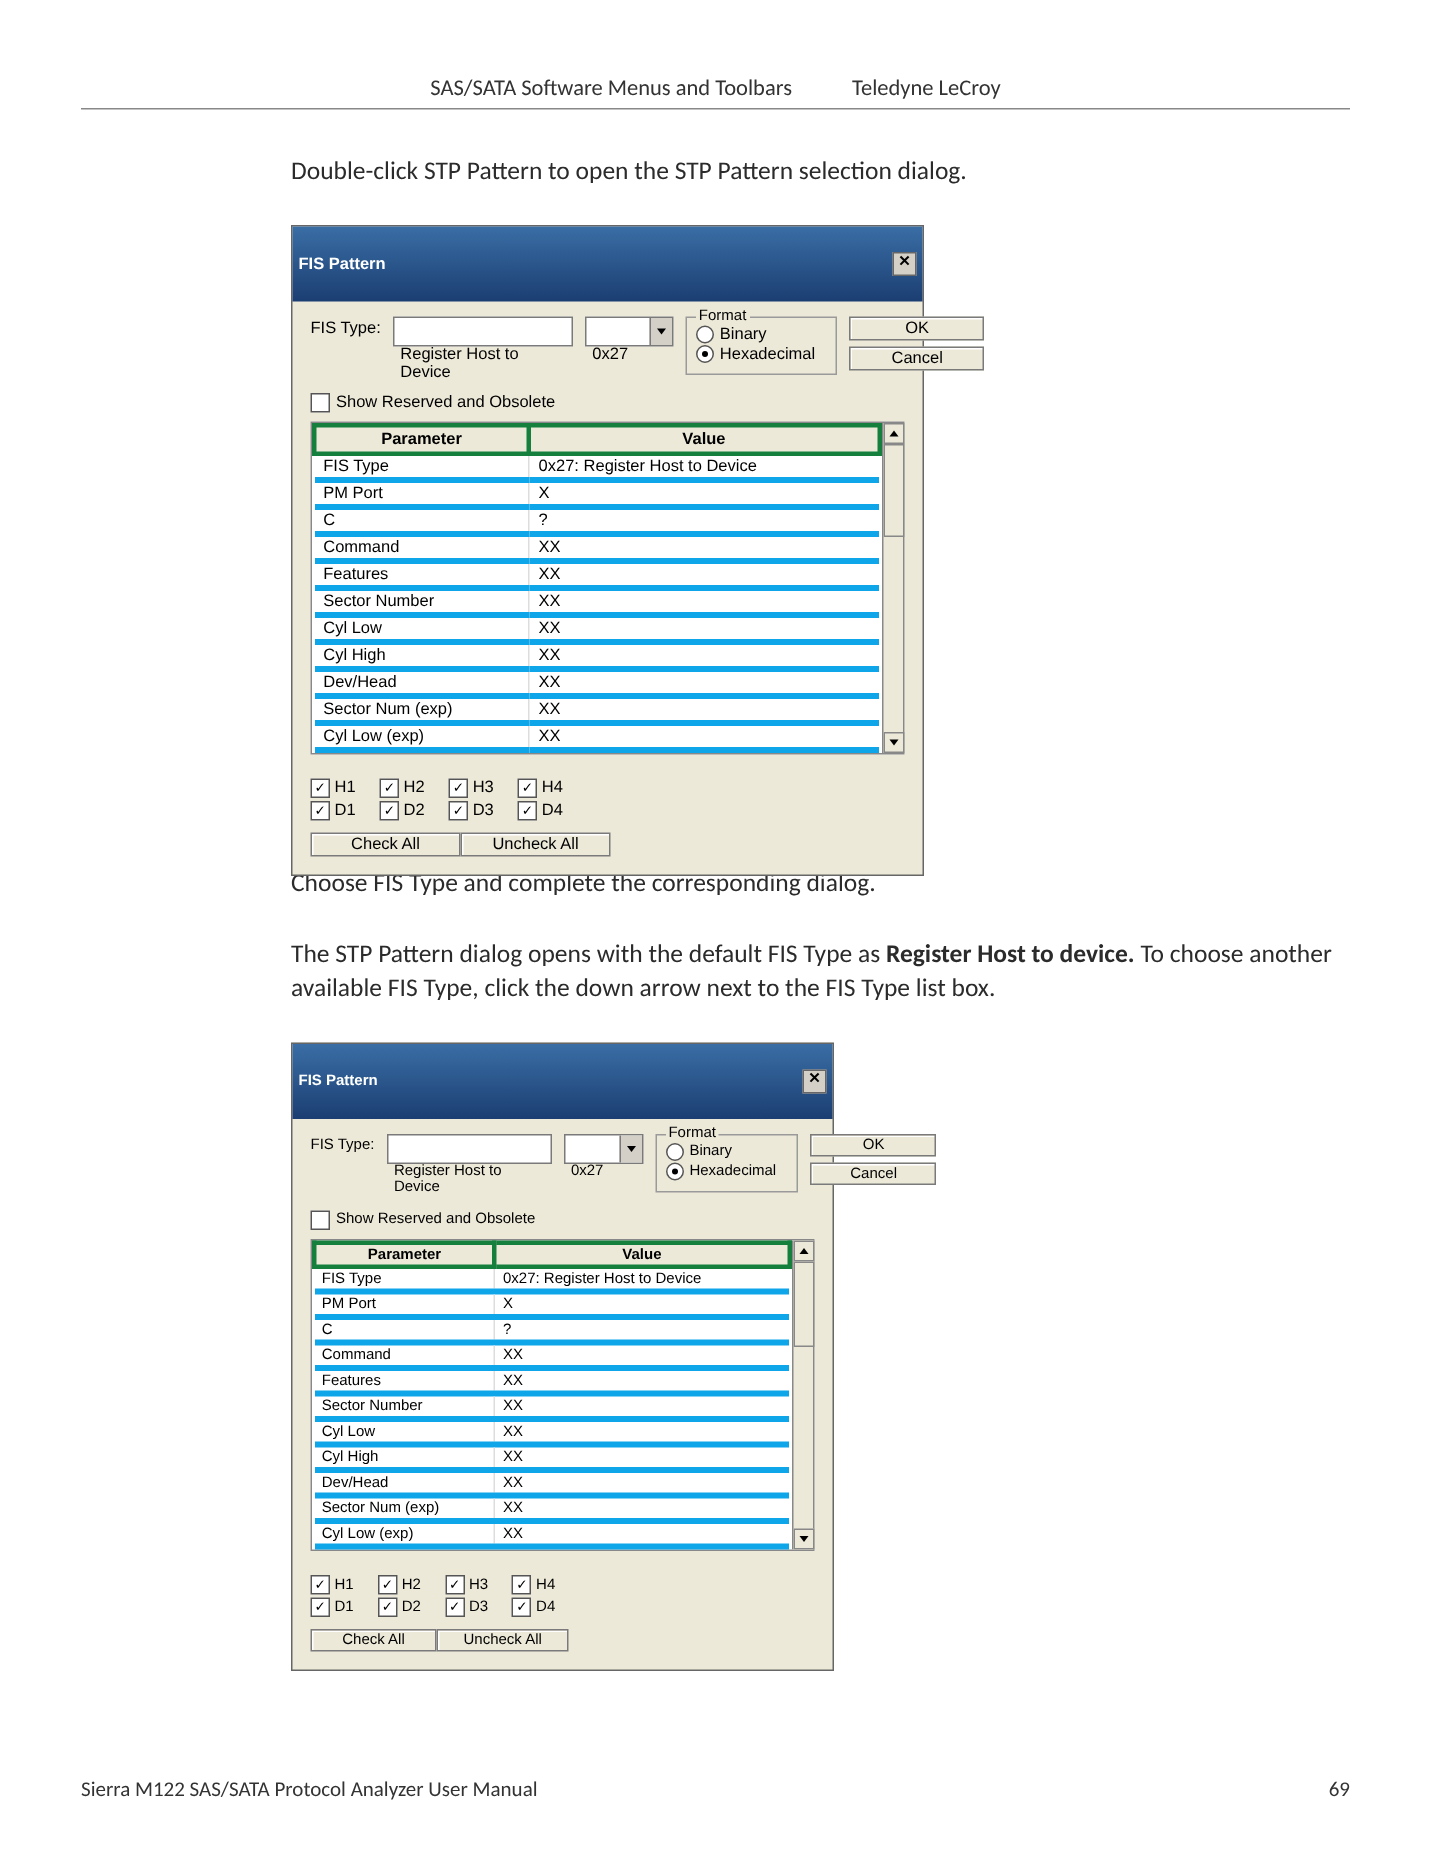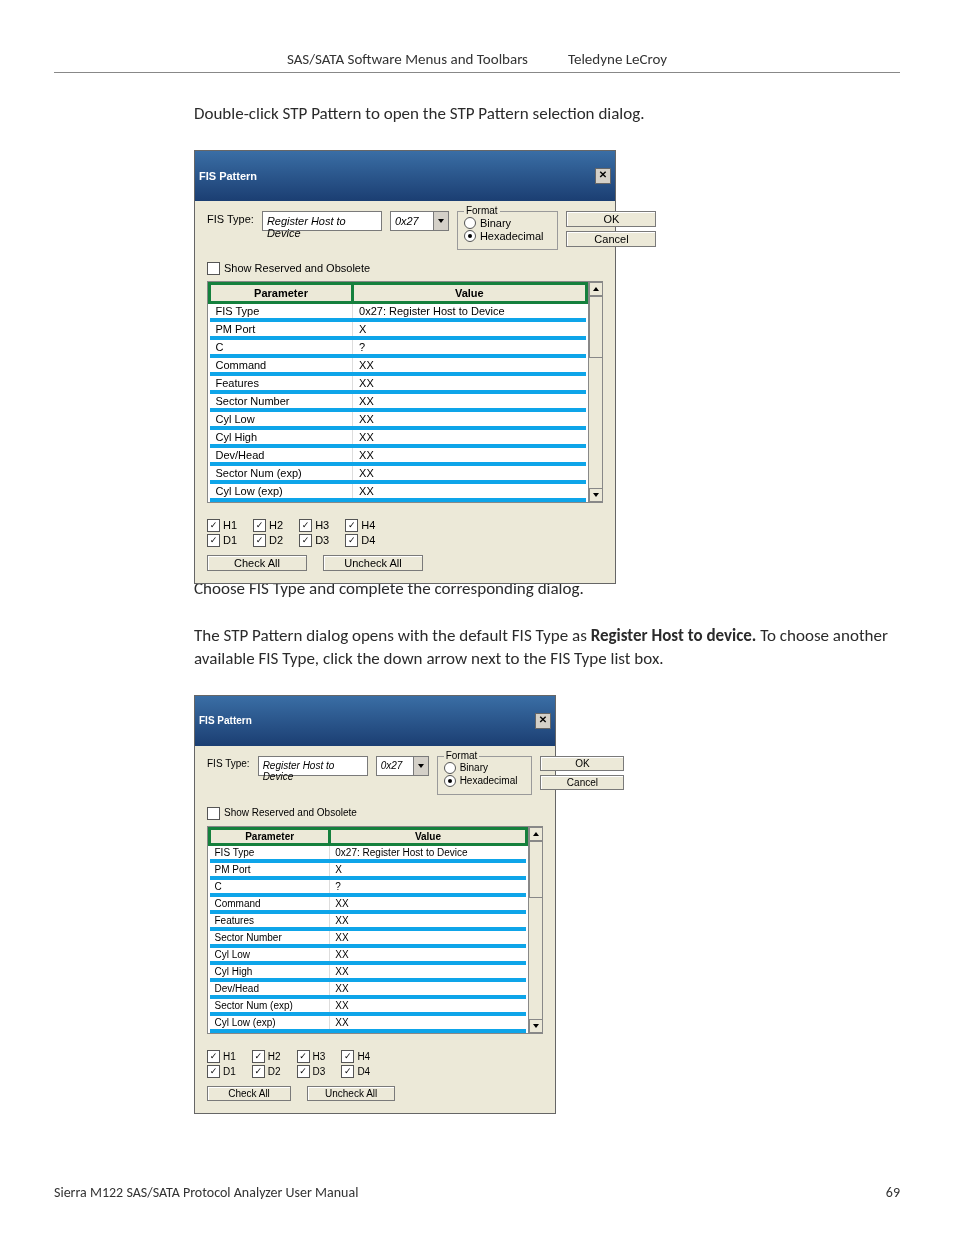--- a/index.html
+++ b/index.html
@@ -11,21 +11,21 @@
   
   .dlg{margin-left:140px;border:1px solid #666;background:#ece9d8;font-family:Tahoma,sans-serif;font-size:11px;color:#000;position:relative;}
   .dlg.large{width:420px;}
   .dlg.small{width:360px;font-size:10px;}
   .titlebar{background:linear-gradient(#3a6ea5,#1b3e72);color:#fff;height:18px;line-height:18px;padding:16px 4px;font-weight:bold;display:flex;justify-content:space-between;align-items:center;}
   .titlebar .close{width:14px;height:14px;background:#d4d0c8;border:1px solid #666;color:#000;text-align:center;line-height:12px;font-size:10px;font-weight:bold;}
   .dlg-body{padding:10px 12px 12px 12px;}
   .row1{display:flex;align-items:flex-start;gap:8px;}
   .lbl{white-space:nowrap;padding-top:2px;}
   .combo{display:inline-flex;border:1px solid #7a7a7a;background:#fff;height:18px;}
-  .combo .txt{padding:3px 4px;min-width:110px;font-style:italic;}
+  .combo .txt{padding:18px 4px;min-width:110px;}
   .combo .bt{width:14px;background:#d4d0c8;border-left:1px solid #7a7a7a;display:flex;align-items:center;justify-content:center;}
   .arrow{width:0;height:0;border-left:3px solid transparent;border-right:3px solid transparent;border-top:4px solid #000;}
   .grp{border:1px solid #9a9a9a;padding:4px 14px 6px 6px;position:relative;}
   .grp .legend{position:absolute;top:-7px;left:6px;background:#ece9d8;padding:0 2px;font-size:10px;}
   .radio{display:flex;align-items:center;gap:4px;margin:1px 0;}
   .radio .dot{width:10px;height:10px;border:1px solid #555;border-radius:50%;display:inline-flex;align-items:center;justify-content:center;background:#fff;}
   .radio .dot .inner{width:4px;height:4px;border-radius:50%;background:#000;}
   .btncol{display:flex;flex-direction:column;gap:4px;margin-left:auto;}
   .btn{border:1px solid #7a7a7a;background:#ece9d8;padding:1px 17px;text-align:center;min-width:54px;font-size:11px;box-shadow:inset 1px 1px 0 #fff;}
   .chkline{display:flex;align-items:flex-start;gap:4px;margin-top:12px;}
@@ -36,21 +36,21 @@
   .tbl td{border-bottom:4px solid #0ea5e9;padding:1px 6px;background:#fff;}
   .tbl td.param{border-right:1px solid #ddd;}
   .scroll{width:14px;background:#ece9d8;border-left:1px solid #888;position:relative;}
   .scroll .sbtn{position:absolute;left:0;width:14px;height:14px;background:#ece9d8;border:1px solid #888;box-sizing:border-box;display:flex;align-items:center;justify-content:center;}
   .scroll .up{top:0;} .scroll .dn{bottom:0;}
   .scroll .thumb{position:absolute;left:0;width:14px;top:14px;height:28%;background:#ece9d8;border:1px solid #888;box-sizing:border-box;}
   .arrow-up{width:0;height:0;border-left:3px solid transparent;border-right:3px solid transparent;border-bottom:4px solid #000;}
   .arrow-dn{width:0;height:0;border-left:3px solid transparent;border-right:3px solid transparent;border-top:4px solid #000;}
   .checks{margin-top:16px;} .checks .row{display:flex;gap:16px;margin:2px 0;}
   .checks .cb{display:flex;align-items:center;gap:3px;}
-  .btnrow{margin-top:8px;display:flex;gap:16px;}
+  .btnrow{margin-top:8px;display:flex;gap:0;}
   .btnrow .btn{min-width:64px;font-size:11px;}
   
   .dlg.small .combo .txt{min-width:100px;}
   .dlg.small .btn{min-width:48px;font-size:10px;}
   .dlg.small .tbl td,.dlg.small .tbl th{padding:1px 5px;font-size:10px;}
   .footer{position:absolute;bottom:34px;left:54px;right:54px;display:flex;justify-content:space-between;font-size:14px;color:#333;}
   .check{color:#000;}
 </style>
 </head>
 <body>

